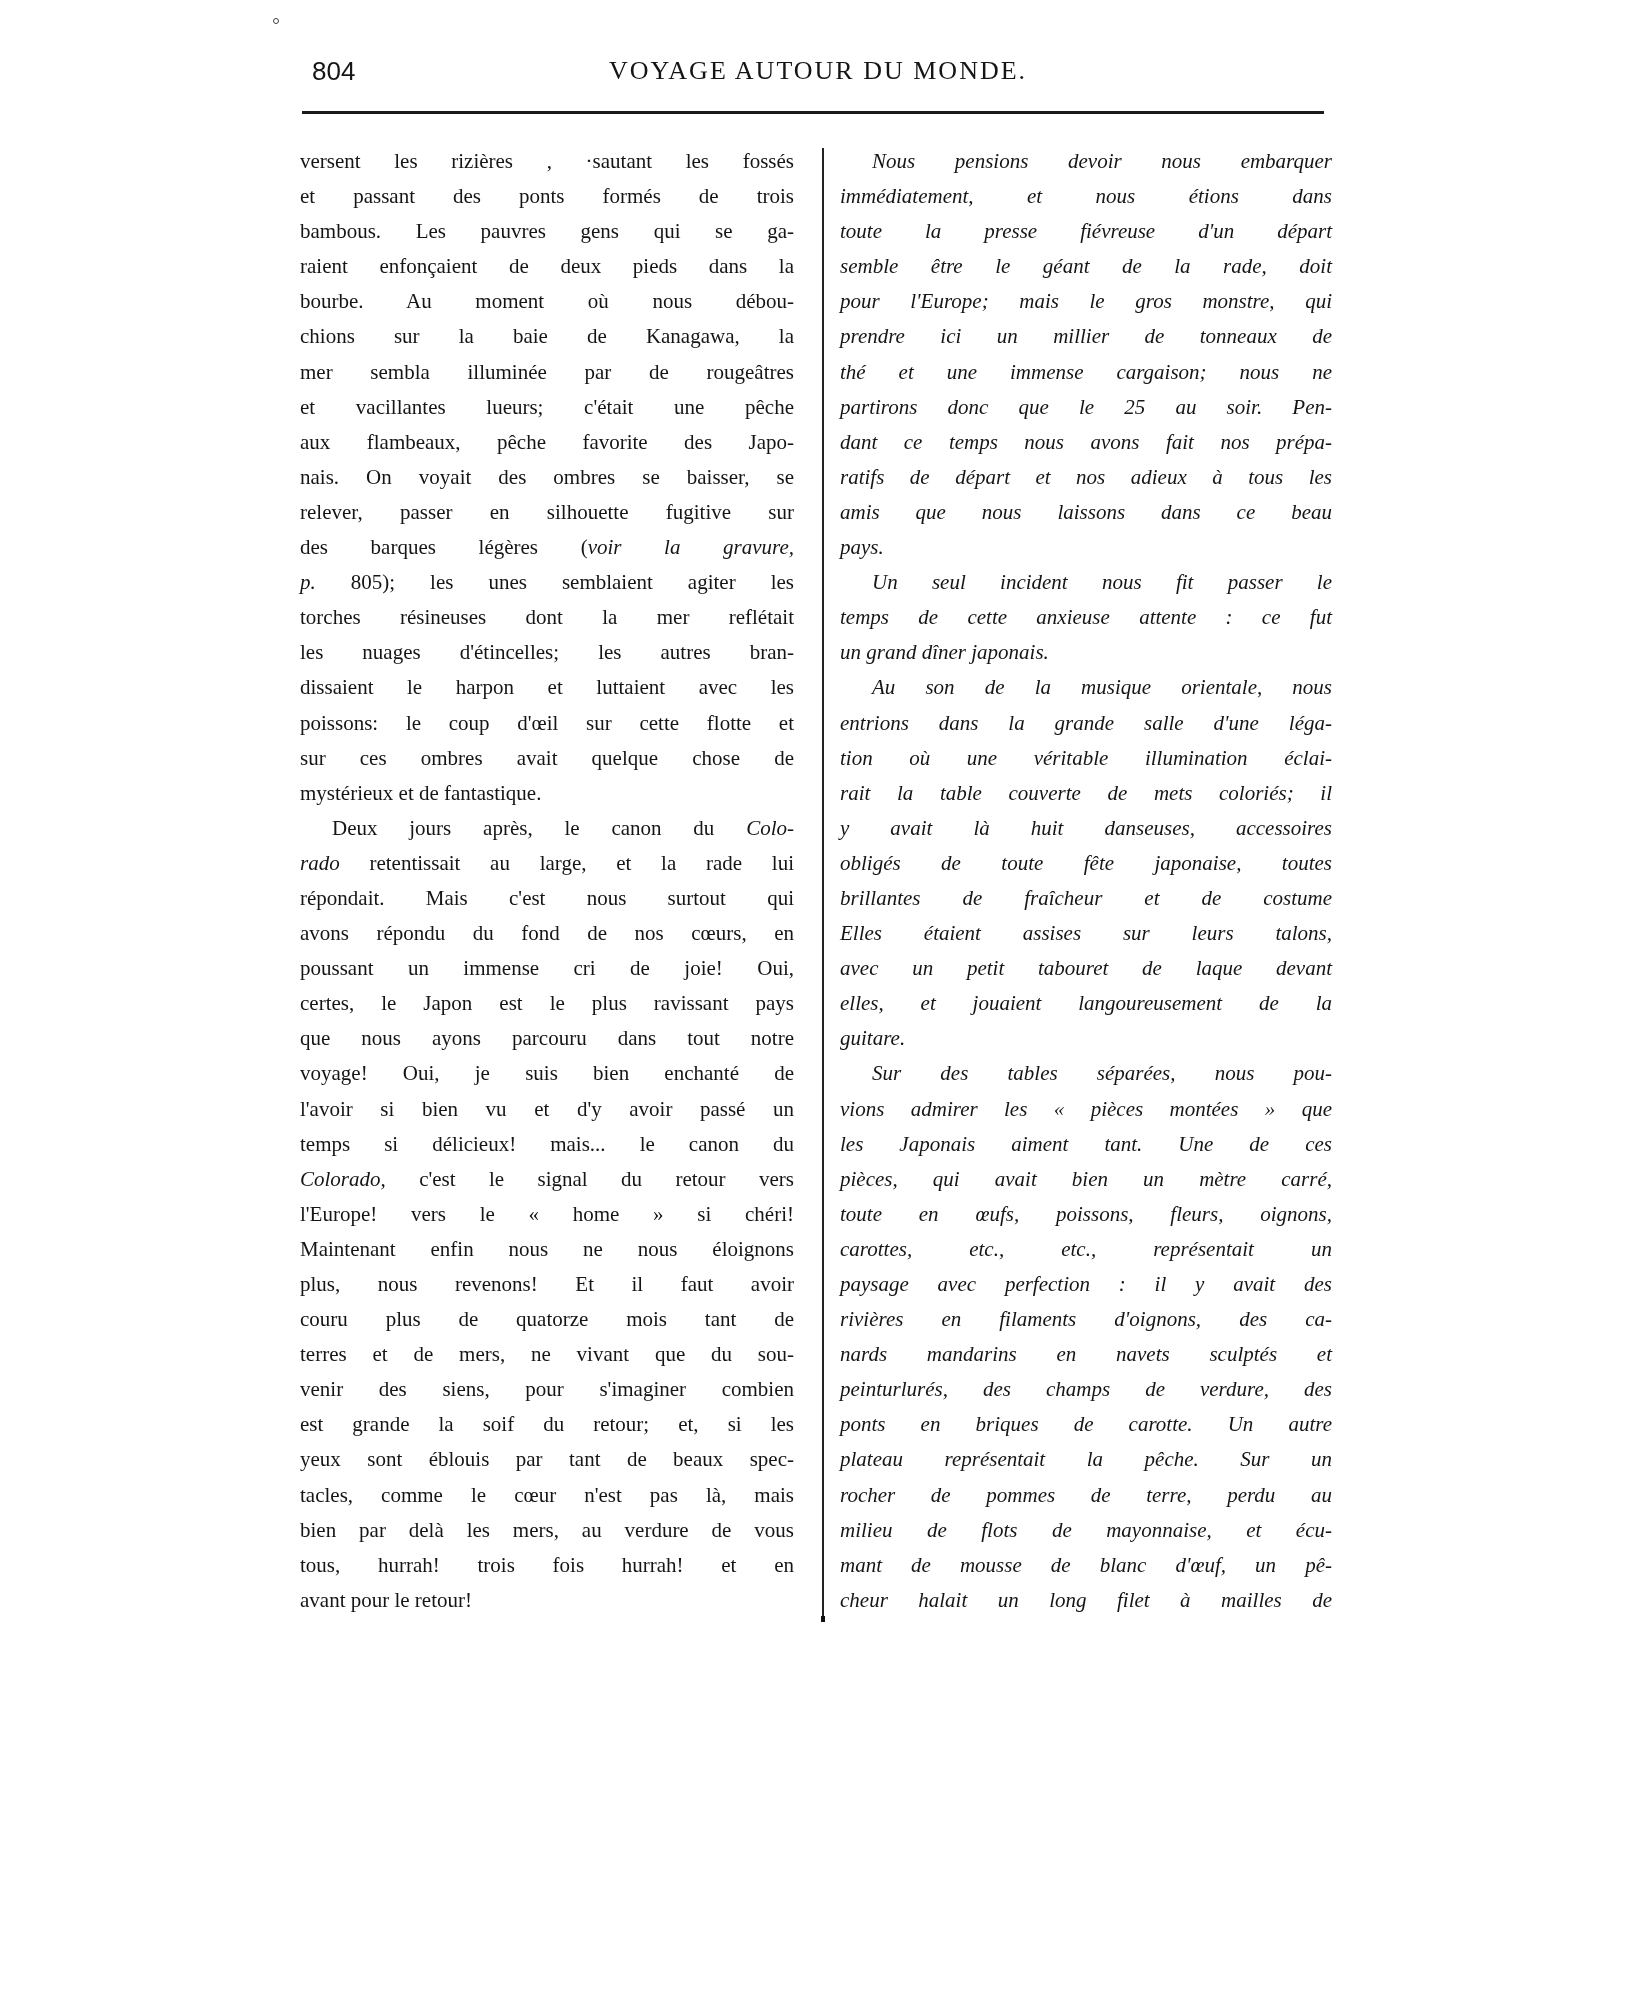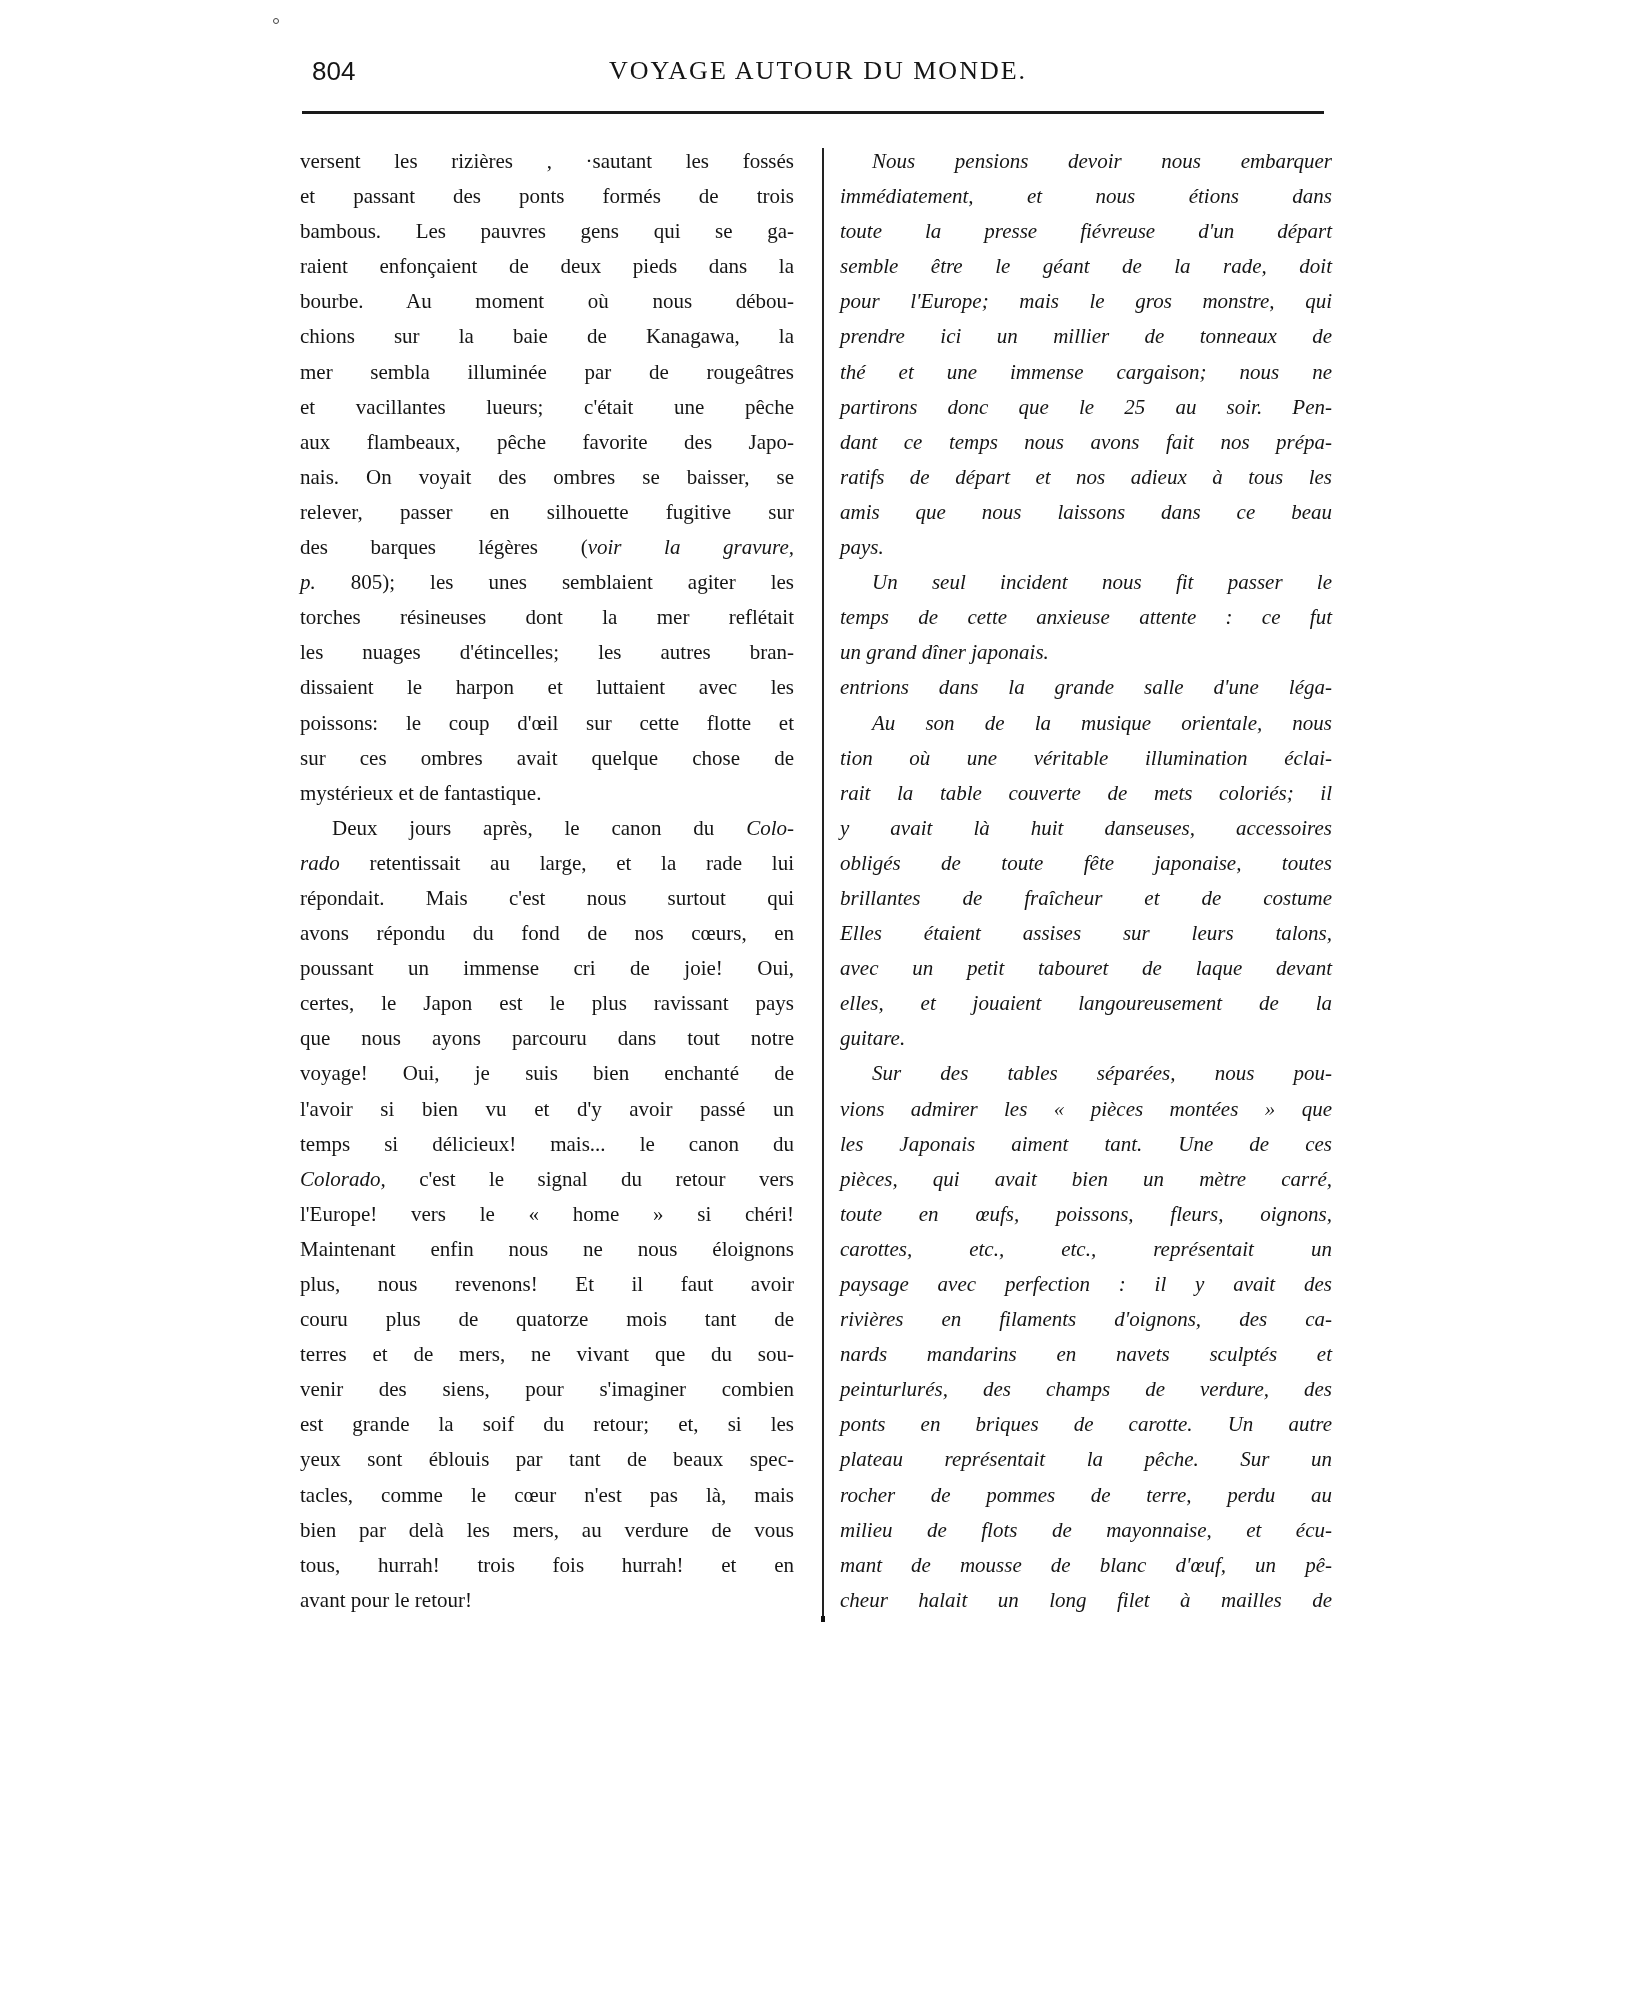--- a/index.html
+++ b/index.html
@@ -150,22 +150,22 @@
     <span class="line">prendre ici un millier de tonneaux de</span>
     <span class="line">thé et une immense cargaison; nous ne</span>
     <span class="line">partirons donc que le 25 au soir. Pen-</span>
     <span class="line">dant ce temps nous avons fait nos prépa-</span>
     <span class="line">ratifs de départ et nos adieux à tous les</span>
     <span class="line">amis que nous laissons dans ce beau</span>
     <span class="line last">pays.</span>
     <span class="line indent">Un seul incident nous fit passer le</span>
     <span class="line">temps de cette anxieuse attente : ce fut</span>
     <span class="line last">un grand dîner japonais.</span>
+    <span class="line indent">Au son de la musique orientale, nous</span>
     <span class="line">entrions dans la grande salle d'une léga-</span>
-    <span class="line indent">Au son de la musique orientale, nous</span>
     <span class="line">tion où une véritable illumination éclai-</span>
     <span class="line">rait la table couverte de mets coloriés; il</span>
     <span class="line">y avait là huit danseuses, accessoires</span>
     <span class="line">obligés de toute fête japonaise, toutes</span>
     <span class="line">brillantes de fraîcheur et de costume</span>
     <span class="line">Elles étaient assises sur leurs talons,</span>
     <span class="line">avec un petit tabouret de laque devant</span>
     <span class="line">elles, et jouaient langoureusement de la</span>
     <span class="line last">guitare.</span>
     <span class="line indent">Sur des tables séparées, nous pou-</span>

